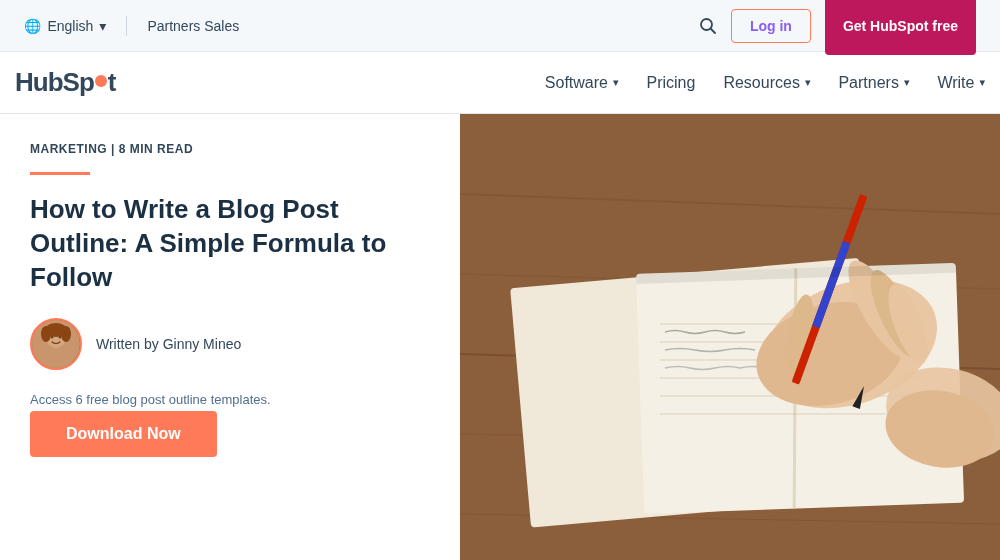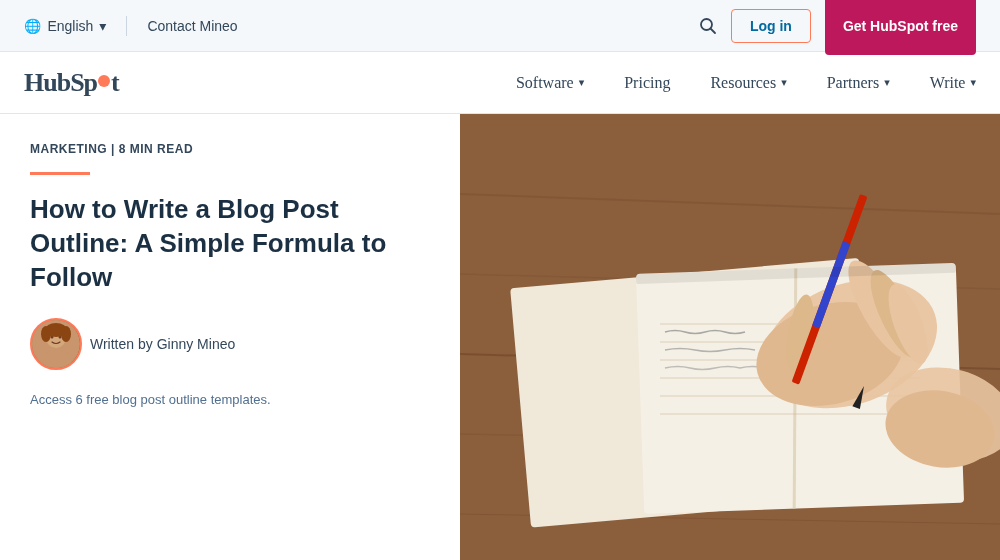--- a/index.html
+++ b/index.html
@@ -44,21 +44,21 @@
     .search-icon-btn {
       background: none;
       border: none;
       cursor: pointer;
       display: flex;
       align-items: center;
     }
     .btn-login {
       border: 1px solid #ff7a59;
       background: transparent;
-      color: #0369a1;
+      color: #8b5cf6;
       padding: 8px 18px;
       border-radius: 4px;
       font-size: 14px;
       font-weight: 600;
       cursor: pointer;
     }
     .btn-get-free {
       background: #be185d;
       color: #fff;
       border: none;
@@ -69,22 +69,21 @@
       cursor: pointer;
     }
 
     
     .nav-bar {
       height: 62px;
       border-bottom: 1px solid #e0e6ed;
       display: flex;
       align-items: center;
       justify-content: space-between;
-      padding: 0 24px;
-      font-family: Liberation Serif, serif;
+      padding: 0 15px;
     }
     .hubspot-logo {
       display: flex;
       align-items: center;
       font-size: 26px;
       font-weight: 700;
       color: #33475b;
       letter-spacing: -1px;
     }
     .logo-spot {
@@ -92,21 +91,21 @@
       width: 12px; height: 12px;
       background: #ff7a59;
       border-radius: 50%;
       margin: 0 1px;
       position: relative;
       top: -2px;
     }
     .nav-links {
       display: flex;
       align-items: center;
-      gap: 40px;
+      gap: 28px;
     }
     .nav-item {
       display: flex;
       align-items: center;
       gap: 5px;
       font-size: 16px;
       color: #33475b;
       font-weight: 500;
       cursor: pointer;
     }
@@ -143,21 +142,21 @@
       font-size: 26px;
       font-weight: 700;
       color: #1c3044;
       line-height: 1.3;
       margin-bottom: 24px;
       max-width: 380px;
     }
     .author-section {
       display: flex;
       align-items: center;
-      gap: 8px;
+      gap: 14px;
       margin-bottom: 22px;
     }
     .author-avatar {
       width: 52px; height: 52px;
       border-radius: 50%;
       border: 2px solid #ff7a59;
       background: linear-gradient(135deg, #c8956c 0%, #a0522d 100%);
       overflow: hidden;
       flex-shrink: 0;
       display: flex;
@@ -213,21 +212,21 @@
 <body>
 
 <div class="top-bar">
   <div class="top-bar-left">
     <div class="lang-selector">
       <span>🌐</span>
       <span>English</span>
       <span>▾</span>
     </div>
     <div class="top-bar-divider"></div>
-    <span class="contact-sales">Contact Mineo</span>
+    <span class="contact-sales">Partners Sales</span>
   </div>
   <div class="top-bar-right">
     <button class="search-icon-btn">
       <svg width="18" height="18" viewBox="0 0 18 18" fill="none">
         <circle cx="7.5" cy="7.5" r="5.5" stroke="#33475b" stroke-width="1.8"></circle>
         <line x1="11.5" y1="11.5" x2="16" y2="16" stroke="#33475b" stroke-width="1.8" stroke-linecap="round"></line>
       </svg>
     </button>
     <button class="btn-login">Log in</button>
     <button class="btn-get-free">Get HubSpot free</button>
@@ -287,20 +286,21 @@
           <ellipse cx="24" cy="10" rx="11" ry="7" fill="#8b4513"></ellipse>
           <ellipse cx="14" cy="14" rx="5" ry="8" fill="#8b4513"></ellipse>
           <ellipse cx="34" cy="14" rx="5" ry="8" fill="#8b4513"></ellipse>
         </svg>
       </div>
       <div class="author-info">
         <span class="author-written-by">Written by Ginny Mineo</span>
       </div>
     </div>
     <p class="templates-text">Access 6 free blog post outline templates.</p>
+    <button class="btn-download">Download Now</button>
   </div>
 
   <div class="image-section">
     <div class="article-image">
 
       <svg width="540" height="446" viewBox="0 0 540 446" style="position:absolute;top:0;left:0;width:100%;height:100%;">
 
         <rect width="540" height="446" fill="#8B5E3C"></rect>
 
         <line x1="0" y1="80" x2="540" y2="100" stroke="#7a5230" stroke-width="2" opacity="0.5"></line>

